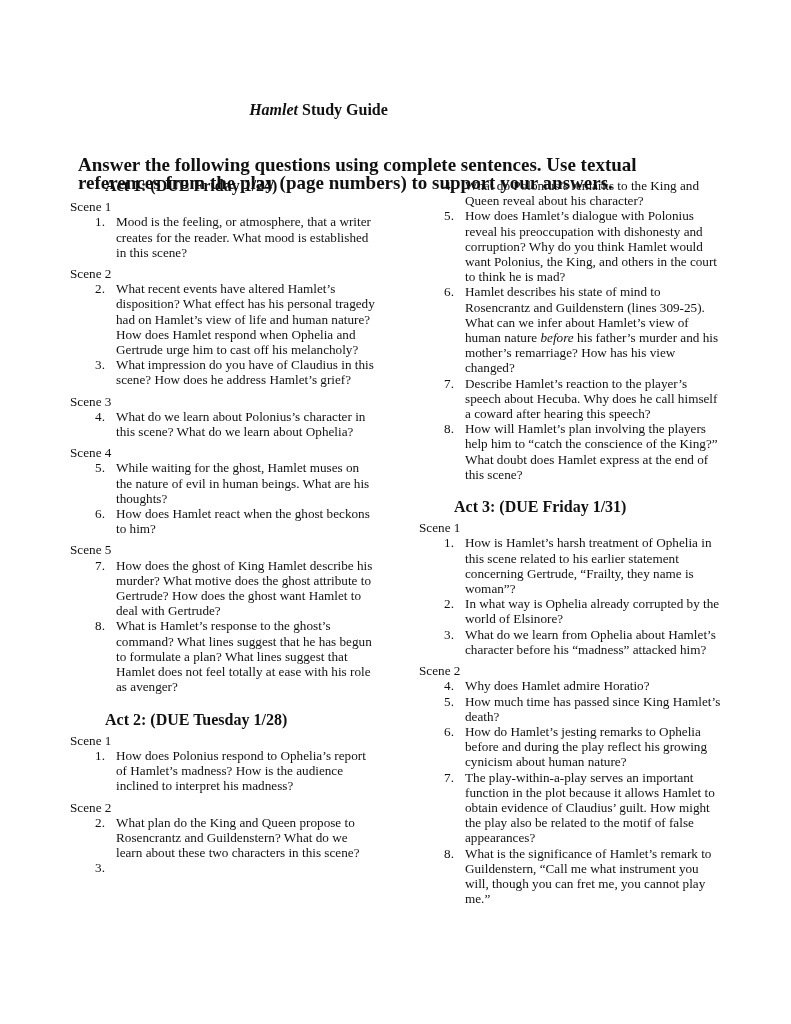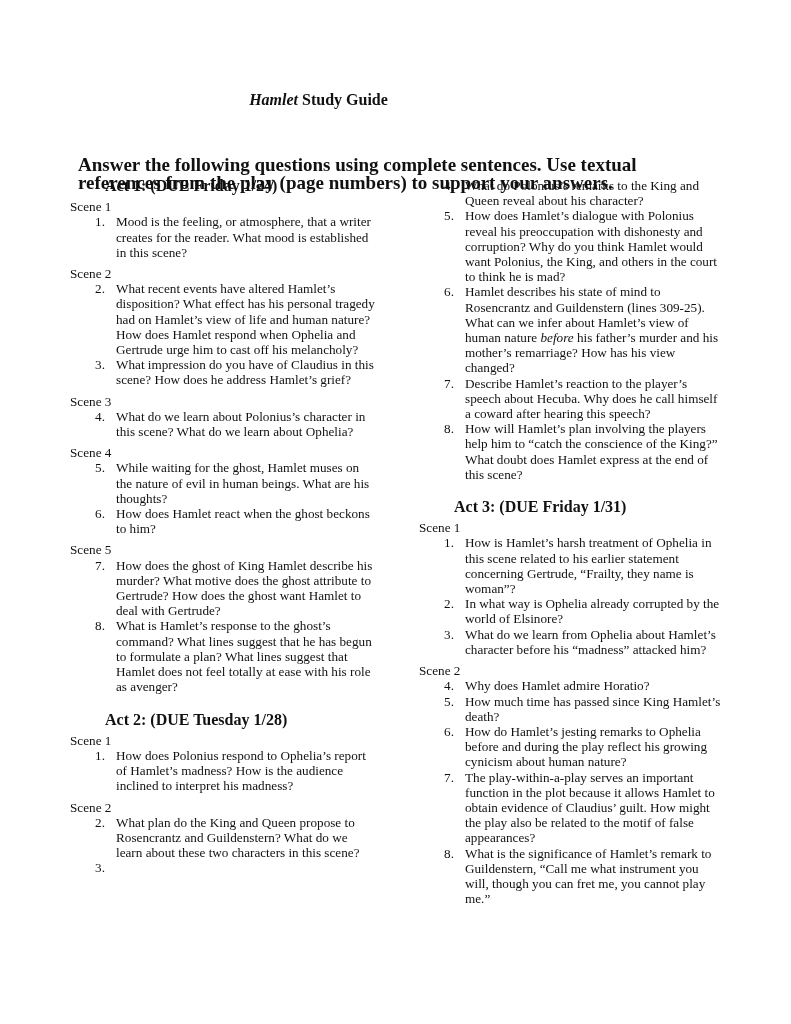--- a/index.html
+++ b/index.html
@@ -5,21 +5,21 @@
   * { margin: 0; padding: 0; box-sizing: border-box; }
   html, body { width: 791px; height: 1024px; background: #ffffff; }
   body {
     position: relative;
     font-family: "Liberation Serif", "DejaVu Serif", serif;
     color: #111111;
     overflow: hidden;
   }
   .page-title {
     position: absolute;
-    top: 90px;
+    top: 100px;
     left: 0;
     width: 637px;
     text-align: center;
     font-size: 16px;
     font-weight: bold;
     line-height: 20px;
   }
   .page-title .italic { font-style: italic; }
   .instructions {
     position: absolute;

